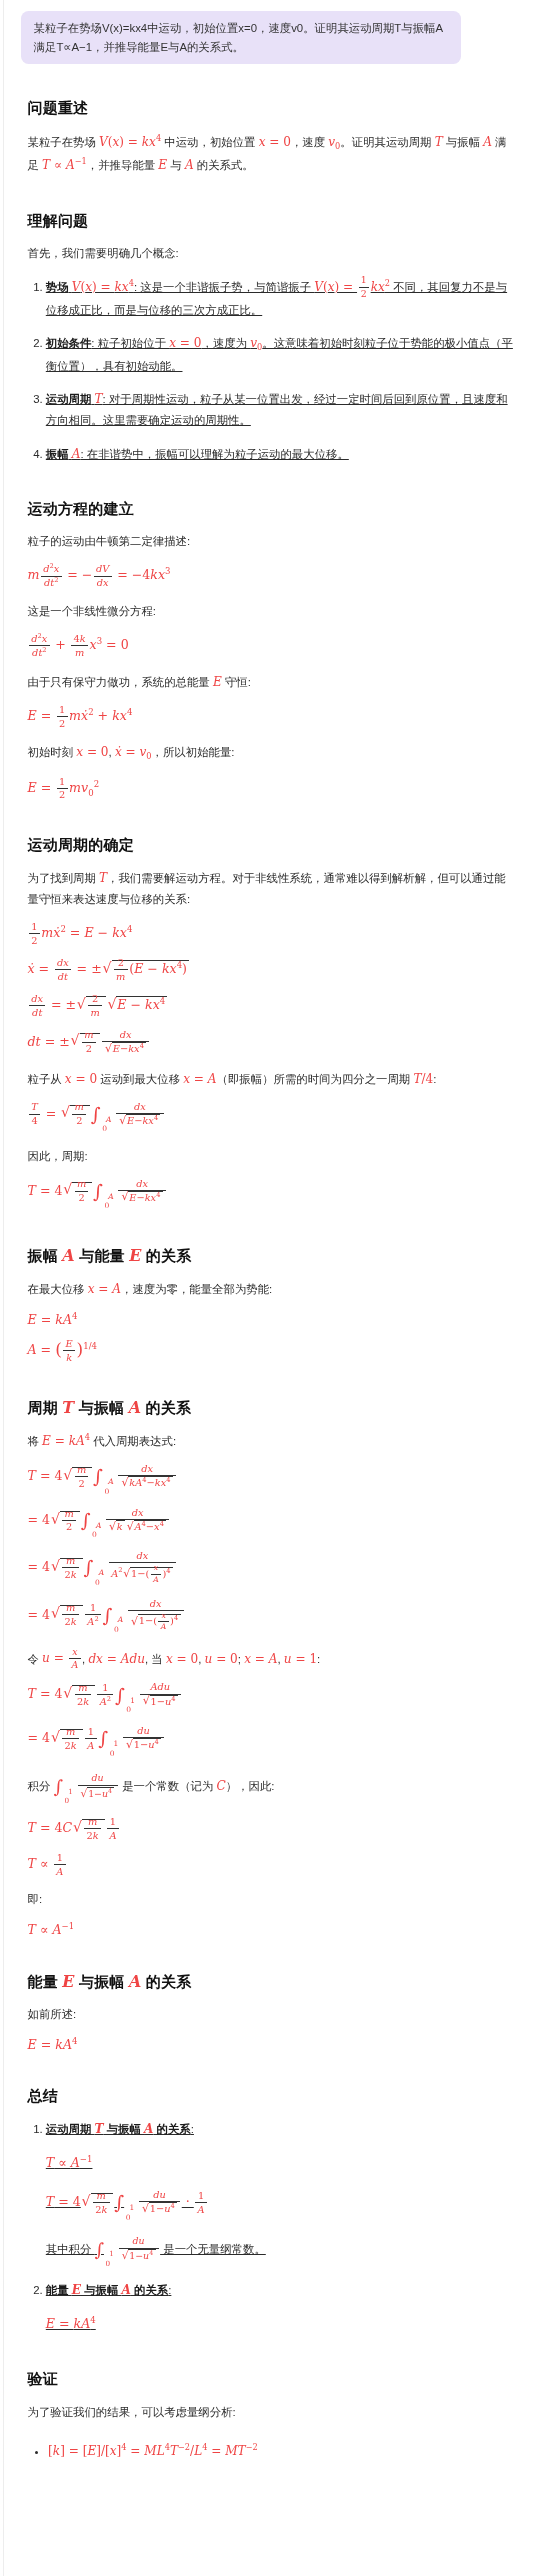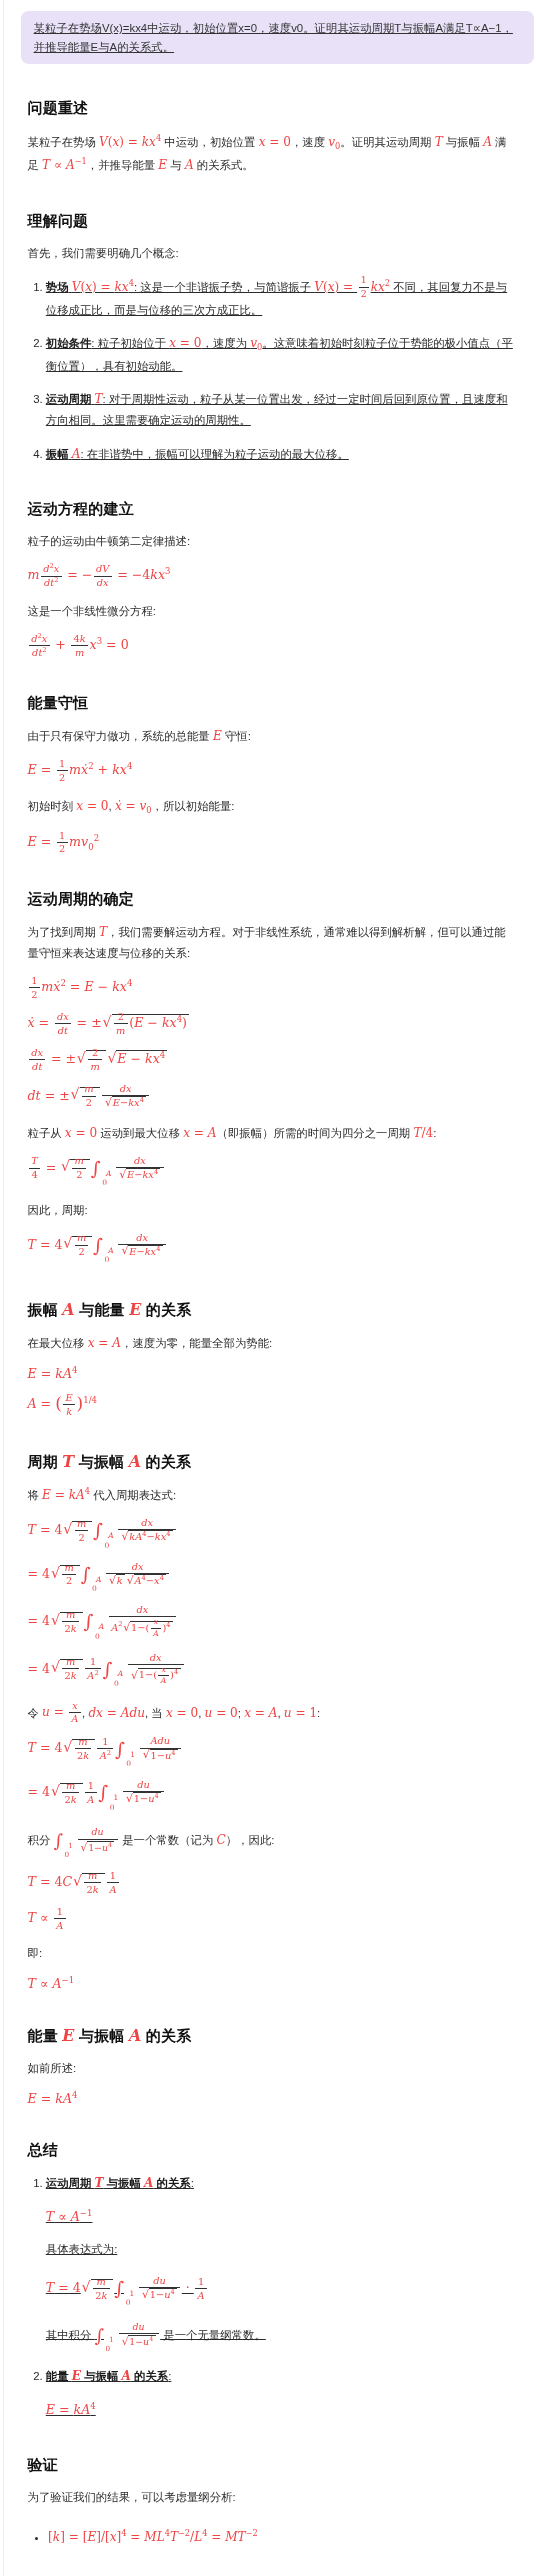--- a/index.html
+++ b/index.html
@@ -1,19 +1,19 @@
 <!DOCTYPE html>
 <html style="font-size:12.2px"><head>
 <meta charset="utf-8">
 <style>
   html,body{margin:0;padding:0;background:#fff;}
   body{width:536px;font-family:"Liberation Sans","DejaVu Sans",sans-serif;color:#2b2b2b;}
   .page{position:relative;width:536px;min-height:2576px;box-sizing:border-box;padding:10.7px 20px 46px 27.5px;background:#fff;overflow:hidden;}
   .edge{position:absolute;left:3.1px;top:0;bottom:0;width:0.8px;background:#ededed;}
-  .bubble{margin-left:-6.1px;width:513px;box-sizing:border-box;background:#e8e1f8;border-radius:7.6px;padding:8.4px 12.2px;font-size:11.4px;line-height:1.62;color:#333;text-decoration:underline;}
+  .bubble{margin-left:-6.1px;width:440px;box-sizing:border-box;background:#e8e1f8;border-radius:7.6px;padding:8.4px 12.2px;font-size:11.4px;line-height:1.62;color:#333;}
   h2.h2{font-size:15px;font-weight:800;color:#111;margin:35px 0 12.2px;letter-spacing:0.2px;}
   .para{font-size:11.4px;line-height:1.85;margin:10px 0;color:#2b2b2b;}
   .m, .math{font-family:"DejaVu Serif","Liberation Serif",serif;color:#ef4444;}
   .m{font-size:1.06em;}
   .math{font-size:12.6px;margin:6.1px 0 12.2px;}
   .mline{margin:10.7px 0;}
   i{font-style:italic;}
   sup,sub{font-size:0.68em;}
   .fr{display:inline-block;vertical-align:middle;text-align:center;line-height:1.15;font-size:0.78em;margin:0 1.5px;}
   .fr>.nu{display:block;padding:0 2.3px 0.8px;}
@@ -62,21 +62,20 @@
       </ol>
       <h2 class="h2">运动方程的建立</h2>
       <p class="para">粒子的运动由牛顿第二定律描述:</p>
       <div class="math">
         <div class="mline"><i>m</i><span class="fr"><span class="nu"><i>d</i><sup>2</sup><i>x</i></span><span class="de"><i>dt</i><sup>2</sup></span></span> = −<span class="fr"><span class="nu"><i>dV</i></span><span class="de"><i>dx</i></span></span> = −4<i>kx</i><sup>3</sup></div>
       </div>
       <p class="para">这是一个非线性微分方程:</p>
       <div class="math">
         <div class="mline"><span class="fr"><span class="nu"><i>d</i><sup>2</sup><i>x</i></span><span class="de"><i>dt</i><sup>2</sup></span></span> + <span class="fr"><span class="nu">4<i>k</i></span><span class="de"><i>m</i></span></span><i>x</i><sup>3</sup> = 0</div>
       </div>
-      <h2 class="h2">能量守恒</h2>
       <p class="para">由于只有保守力做功，系统的总能量 <span class="m"><i>E</i></span> 守恒:</p>
       <div class="math">
         <div class="mline"><i>E</i> = <span class="fr"><span class="nu">1</span><span class="de">2</span></span><i>mẋ</i><sup>2</sup> + <i>kx</i><sup>4</sup></div>
       </div>
       <p class="para">初始时刻 <span class="m"><i>x</i> = 0</span>, <span class="m"><i>ẋ</i> = <i>v</i><sub>0</sub></span>，所以初始能量:</p>
       <div class="math">
         <div class="mline"><i>E</i> = <span class="fr"><span class="nu">1</span><span class="de">2</span></span><i>mv</i><sub>0</sub><sup>2</sup></div>
       </div>
       <h2 class="h2">运动周期的确定</h2>
       <p class="para">为了找到周期 <span class="m"><i>T</i></span>，我们需要解运动方程。对于非线性系统，通常难以得到解析解，但可以通过能量守恒来表达速度与位移的关系:</p>
@@ -154,21 +153,20 @@
       <div class="math">
         <div class="mline"><i>E</i> = <i>kA</i><sup>4</sup></div>
       </div>
       <h2 class="h2">总结</h2>
       <ol class="olist">
         <li class="li">
           <p class="para"><b>运动周期 <span class="m"><i>T</i></span> 与振幅 <span class="m"><i>A</i></span> 的关系</b>:</p>
           <div class="math">
             <div class="mline"><i>T</i> ∝ <i>A</i><sup>−1</sup></div>
           </div>
-          <p class="para">具体表达式为:</p>
           <div class="math">
             <div class="mline"><i>T</i> = 4<span class="rt"><span class="rs">√</span><span class="rb"><span class="fr"><span class="nu"><i>m</i></span><span class="de">2<i>k</i></span></span></span></span><span class="ig">∫</span><span class="il">
                 <span class="iu">1</span>
                 <span class="id">0</span>
               </span><span class="fr"><span class="nu"><i>du</i></span><span class="de"><span class="rt"><span class="rs">√</span><span class="rb">1−<i>u</i><sup>4</sup></span></span></span></span> · <span class="fr"><span class="nu">1</span><span class="de"><i>A</i></span></span></div>
           </div>
           <p class="para">其中积分 <span class="m"><span class="ig">∫</span><span class="il">
                 <span class="iu">1</span>
                 <span class="id">0</span>
               </span><span class="fr"><span class="nu"><i>du</i></span><span class="de"><span class="rt"><span class="rs">√</span><span class="rb">1−<i>u</i><sup>4</sup></span></span></span></span></span> 是一个无量纲常数。</p>

